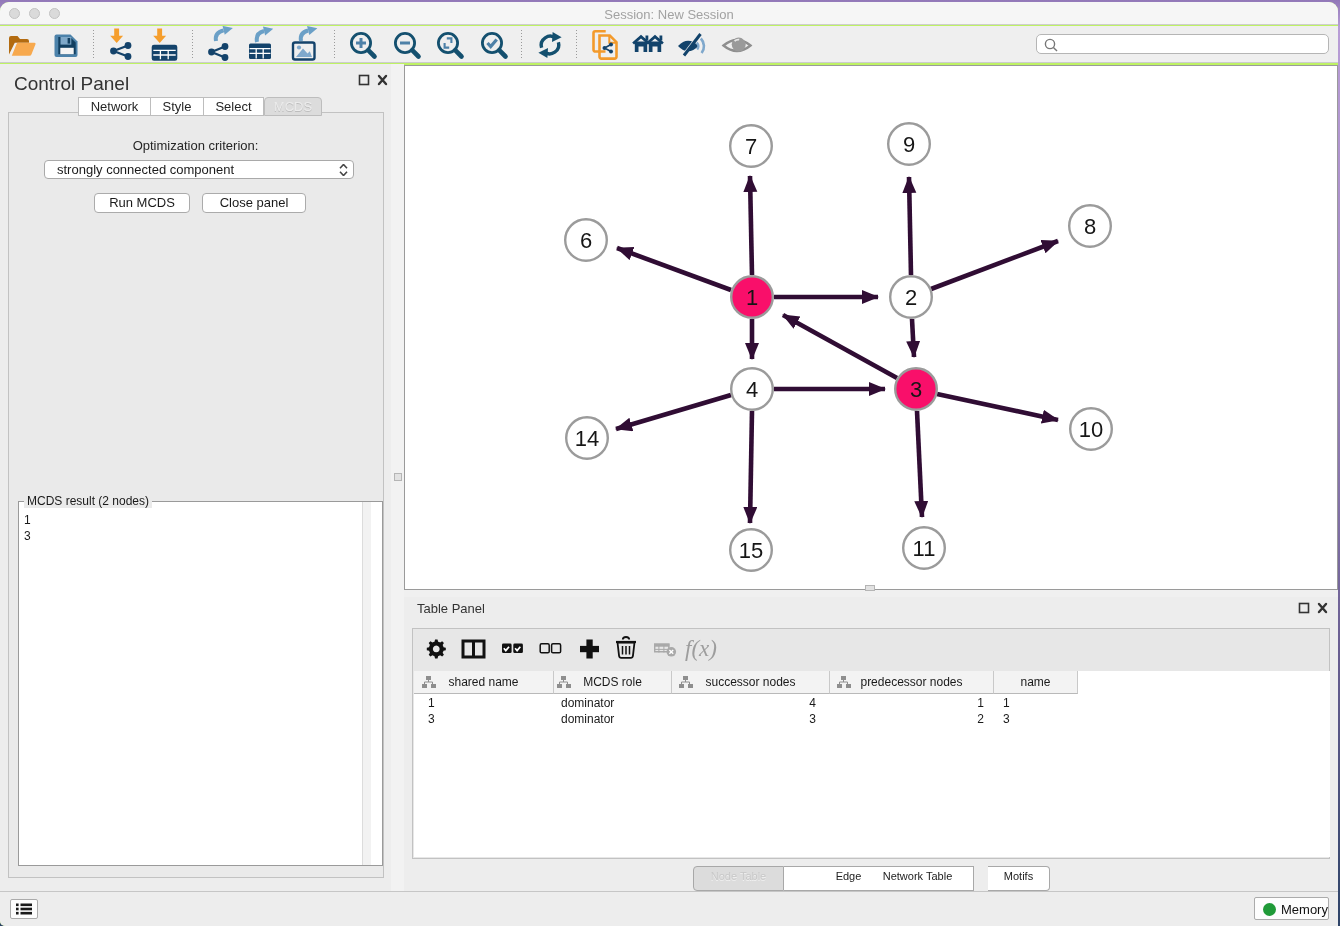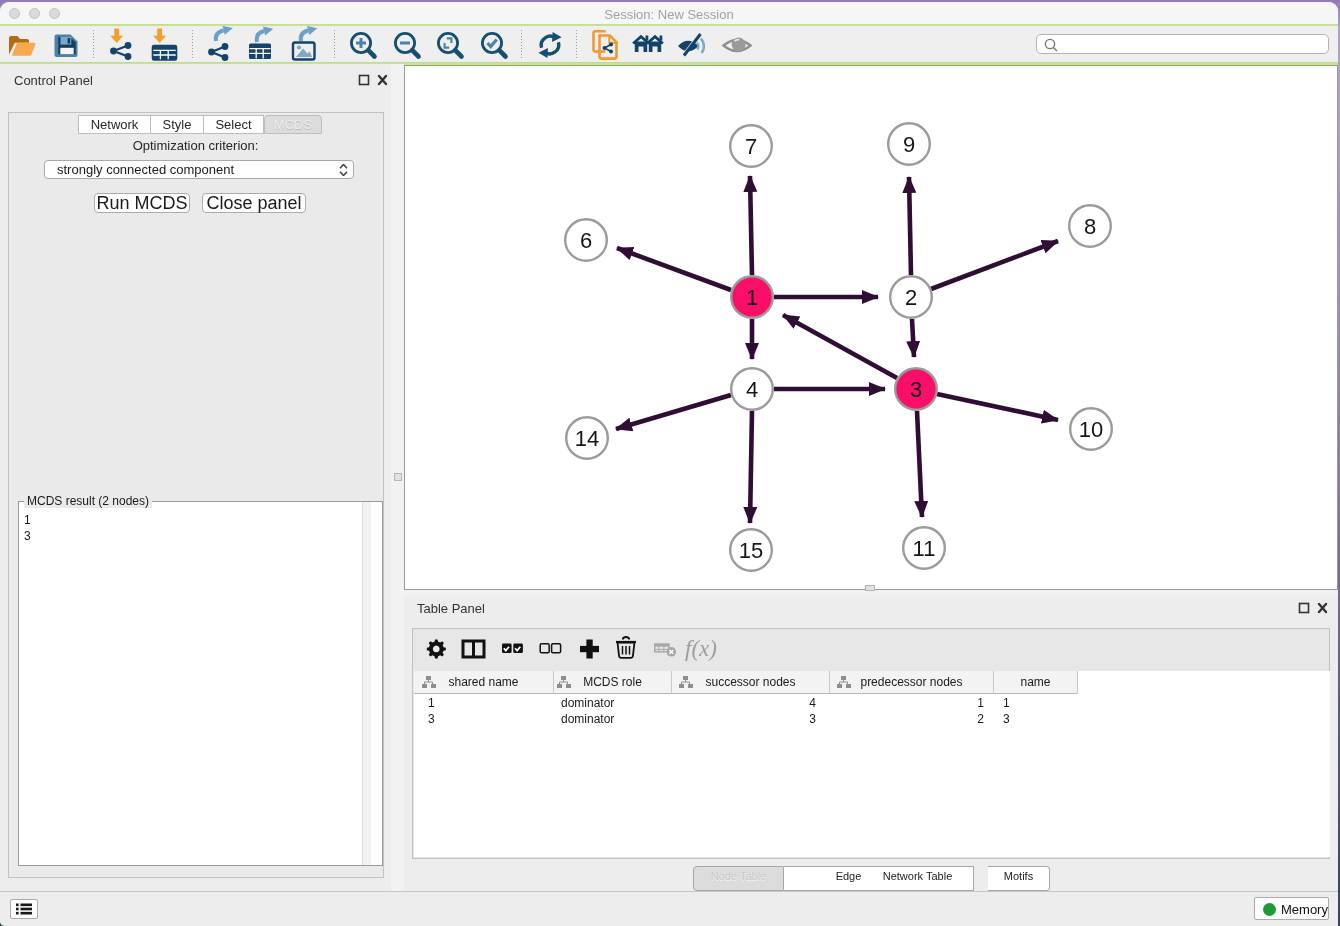--- a/index.html
+++ b/index.html
@@ -10,27 +10,27 @@
   
   #titlebar { position:absolute; left:0; top:0; width:1338px; height:23px; background:#f6f6f6; border-bottom:1px solid #cecece; }
   .tl { position:absolute; top:6px; width:11px; height:11px; border-radius:50%; background:#dadada; border:1px solid #c2c2c2; }
   #title { position:absolute; top:5px; left:0; width:1338px; text-align:center; font-size:13px; color:#a2a2a2; }
   
   #toolbar { position:absolute; left:0; top:24px; width:1338px; height:37px; background:#efefef; border-bottom:1px solid #cccccc; }
   .tsep { position:absolute; top:4px; height:30px; width:1px; background-image:repeating-linear-gradient(180deg,#9a9a9a 0 1px,transparent 1px 3px); }
   #searchbox { position:absolute; left:1036px; top:8px; width:293px; height:20px; background:#ffffff; border:1px solid #b5b5b5; border-radius:5px; }
   
   #cp { position:absolute; left:0; top:62px; width:391px; height:827px; background:#ededed; }
-  #cphead { position:absolute; left:14px; top:9px; font-size:13px; color:#333; }
-  .tab { position:absolute; top:33px; height:19px; background:#fff; border:1px solid #bdbdbd; font-size:13px; color:#262626; text-align:center; line-height:18px;margin-top:18px; }
+  #cphead { position:absolute; left:14px; top:9px; font-size:19px; color:#333; }
+  .tab { position:absolute; top:33px; height:19px; background:#fff; border:1px solid #bdbdbd; font-size:13px; color:#262626; text-align:center; line-height:18px; }
   #tabsel { background:#dcdcdc; color:#ececec; text-shadow:0 1px 0 #bdbdbd; border-radius:4px 4px 0 0; }
   #cppane { position:absolute; left:8px; top:48px; width:376px; height:766px; background:#eaeaea; border:1px solid #c2c2c2; }
   #optlabel { position:absolute; left:0; top:74px; width:391px; text-align:center; font-size:13px; color:#262626; }
   #dropdown { position:absolute; left:44px; top:96px; width:310px; height:19px; background:#fff; border:1px solid #a9a9a9; border-radius:4px; font-size:13px; color:#1a1a1a; line-height:17px; padding-left:12px; }
-  .btn { position:absolute; top:129px; height:20px; background:#fff; border:1px solid #ababab; border-radius:4px; font-size:18px; color:#1a1a1a; text-align:center; line-height:18px; }
+  .btn { position:absolute; top:129px; height:20px; background:#fff; border:1px solid #ababab; border-radius:4px; font-size:13px; color:#1a1a1a; text-align:center; line-height:18px; }
   #fieldset { position:absolute; left:18px; top:437px; width:365px; height:365px; background:#fff; border:1px solid #9a9a9a; }
   #fslegend { position:absolute; left:24px; top:430px; background:#eaeaea; padding:0 3px; font-size:12px; color:#1a1a1a; }
   #fstext { position:absolute; left:24px; top:448px; font-size:12px; color:#1a1a1a; line-height:16px; }
   #fsscroll { position:absolute; left:362px; top:438px; width:9px; height:363px; background:#f2f2f2; border-left:1px solid #dcdcdc; }
   
   #vsplit { position:absolute; left:391px; top:62px; width:13px; height:827px; background:#f2f2f2; }
   
   #netwin { position:absolute; left:404px; top:63px; width:934px; height:525px; border:1px solid #9a9a9a; background:#fff; }
   #nettitle { position:absolute; left:0; top:0; width:932px; height:21px; background:linear-gradient(180deg,#f7f7f7,#dedede 70%,#cfcfcf); border-bottom:1px solid #9a9a9a; }
   #nettitle span { position:absolute; width:100%; text-align:center; top:3px; font-size:13px; color:#222; }

